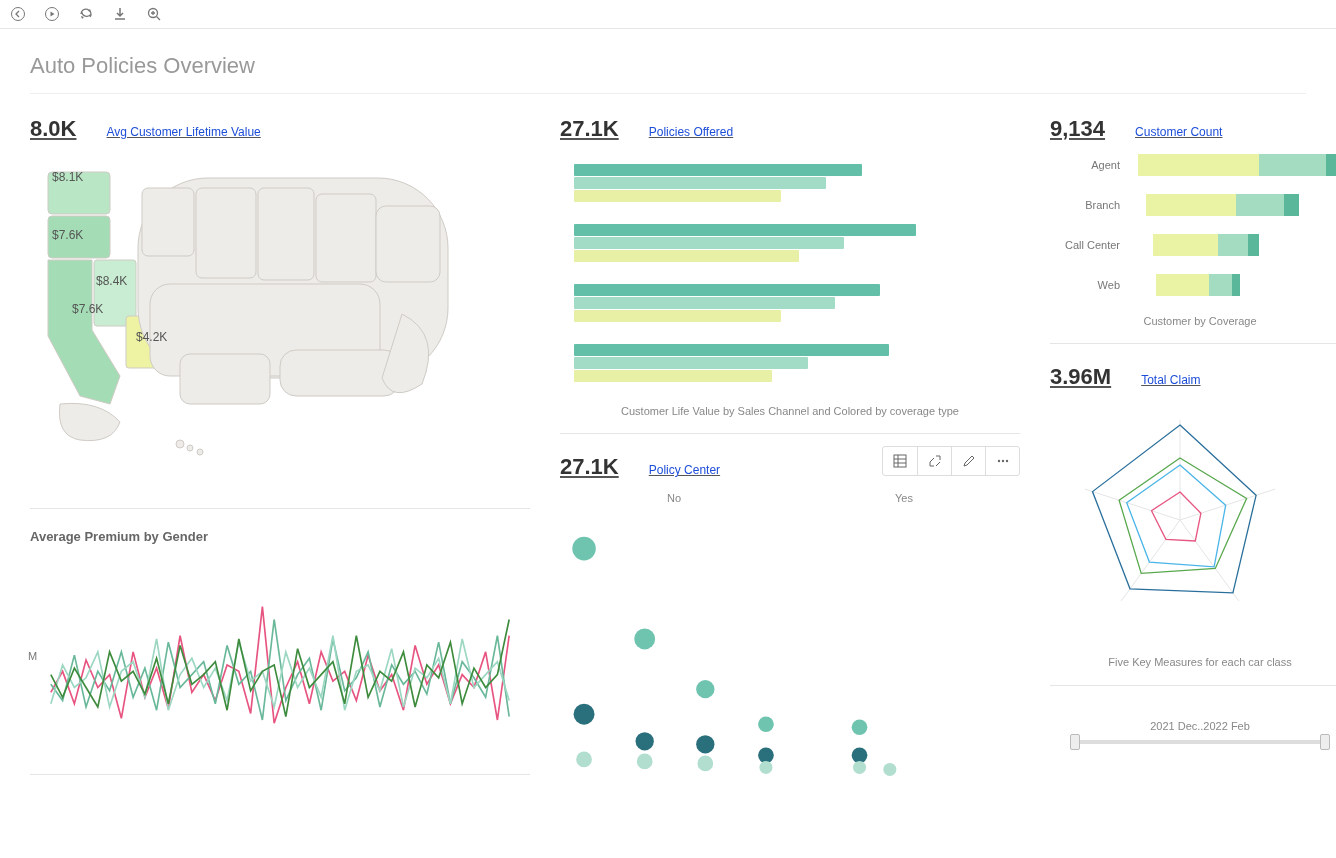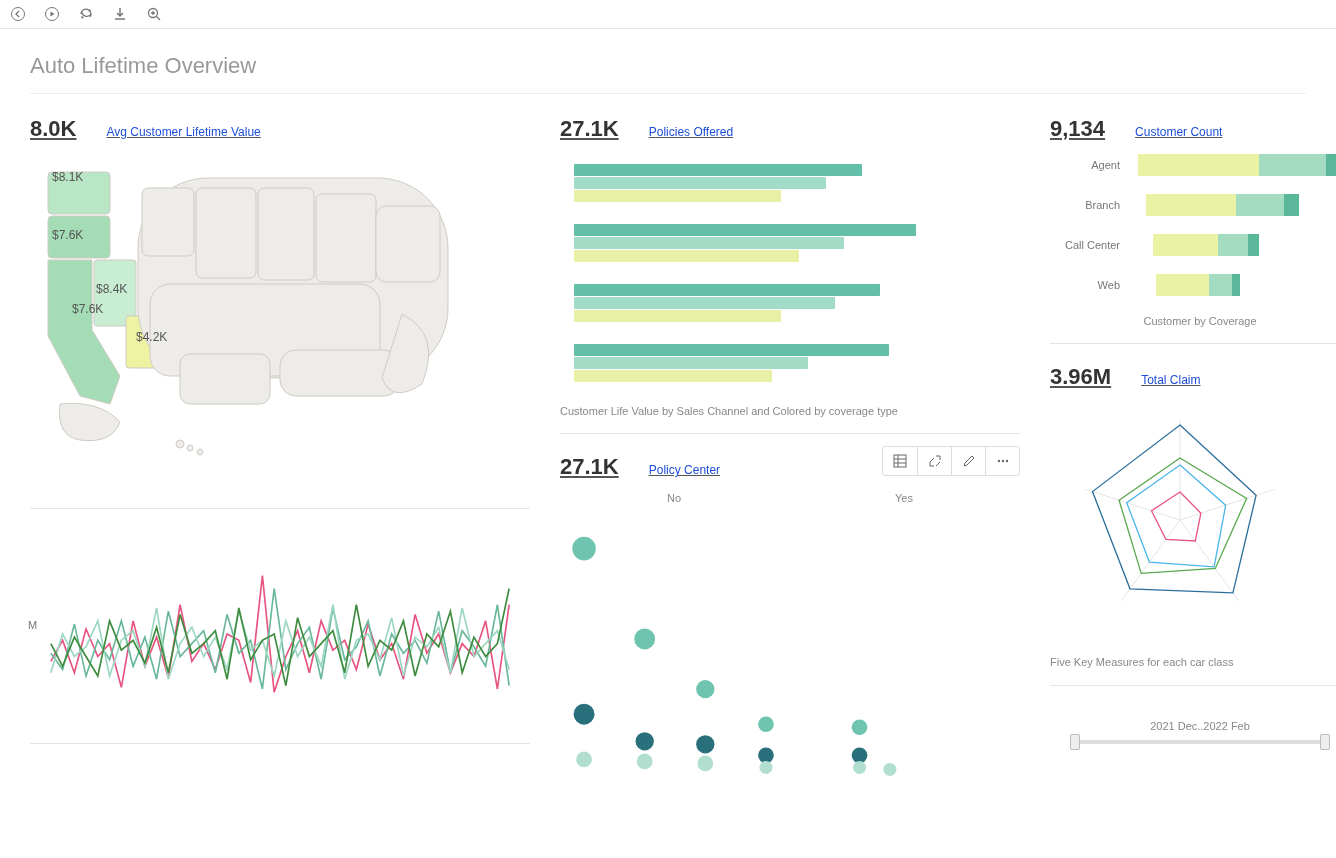--- a/index.html
+++ b/index.html
@@ -23,21 +23,21 @@
   .grid {
     display: grid;
     grid-template-columns: 500px 460px 300px;
     gap: 20px 30px;
     align-items: start;
   }
   .panel { }
   .panel-head { display: flex; align-items: baseline; gap: 30px; margin-bottom: 12px; text-decoration: underline; }
   .kpi { font-size: 22px; font-weight: 700; color: #333; }
   .plabel { font-size: 12px; color: #1d4ed8; }
-  .subcaption { font-size: 11px; color: #888; margin-top: 10px; line-height: 1.4;}
+  .subcaption { font-size: 11px; color: #888; margin-top: 10px; line-height: 1.4; text-align: center;}
   .divider { border: none; border-top: 1px solid #e5e5e5; margin: 14px 0 20px 0; }
   .section-title { font-size: 13px; font-weight: 700; color: #666; margin: 8px 0 16px 0; }
 
   
   .mapwrap { position: relative; width: 500px; height: 340px; }
   .mapwrap svg { width: 100%; height: 100%; }
   .state { fill: #eeece9; stroke: #cfcbc5; stroke-width: 1; }
   .state.hl-wa { fill: #b9e7c5; }
   .state.hl-or { fill: #a4ddb5; }
   .state.hl-ca { fill: #a4ddb5; }
@@ -122,21 +122,21 @@
   </span>
   <span class="ticon">
     <svg viewBox="0 0 16 16">
         <circle cx="7" cy="7" r="4.5" fill="none" stroke="currentColor" stroke-width="1.3"></circle>
         <path d="M10.5 10.5L14 14M5 7h4M7 5v4" stroke="currentColor" stroke-width="1.3"></path>
       </svg>
   </span>
 </div>
 
 <div class="page">
-  <div class="page-title">Auto Lifetime Overview</div>
+  <div class="page-title">Auto Policies Overview</div>
 
   <div class="grid">
 
     <div class="col-left">
       <div class="panel">
         <div class="panel-head">
           <div class="kpi">8.0K</div>
           <div class="plabel">Avg Customer Lifetime Value</div>
         </div>
         <div class="mapwrap">
@@ -159,25 +159,26 @@
             <rect class="state" x="250" y="196" width="120" height="46" rx="16"></rect>
             <path class="state" d="M372 160 q40 20 20 70 q-30 20 -40 -6 z"></path>
 
             <path class="state" d="M30 250 q40 -4 60 18 q-8 22 -40 18 q-24 -4 -20 -36z"></path>
             <circle class="state" cx="150" cy="290" r="4"></circle>
               <circle class="state" cx="160" cy="294" r="3"></circle>
               <circle class="state" cx="170" cy="298" r="3"></circle>
           </svg>
           <div class="maplabel" style="left:22px;top:16px">$8.1K</div>
           <div class="maplabel" style="left:22px;top:74px">$7.6K</div>
-          <div class="maplabel" style="left:66px;top:128px">$8.4K</div>
+          <div class="maplabel" style="left:66px;top:120px">$8.4K</div>
           <div class="maplabel" style="left:42px;top:148px">$7.6K</div>
           <div class="maplabel" style="left:106px;top:176px">$4.2K</div>
         </div>
         <hr class="divider">
+        <div class="section-title">Average Premium by Gender</div>
         <div class="linechart">
           <div class="ylab">M</div>
           <svg viewBox="0 0 480 180" id="linesvg">
               <path d="M20.0 121.1 L31.3 100.9 L42.6 132.0 L53.8 90.0 L65.1 116.4 L76.4 104.0 L87.7 146.0 L99.0 82.2 L110.3 125.8 L121.5 97.8 L132.8 136.7 L144.1 66.7 L155.4 121.1 L166.7 104.0 L177.9 128.9 L189.2 94.7 L200.5 100.9 L211.8 141.3 L223.1 38.7 L234.4 150.7 L245.6 116.4 L256.9 91.6 L268.2 132.0 L279.5 82.2 L290.8 110.2 L302.1 100.9 L313.3 128.9 L324.6 85.3 L335.9 119.6 L347.2 104.0 L358.5 138.2 L369.7 76.0 L381.0 113.3 L392.3 94.7 L403.6 132.0 L414.9 104.0 L426.2 116.4 L437.4 82.2 L448.7 147.6 L460.0 66.7 " class="ln ln1"></path>
               <path d="M20.0 113.3 L31.3 128.9 L42.6 85.3 L53.8 135.1 L65.1 100.9 L76.4 119.6 L87.7 82.2 L99.0 125.8 L110.3 97.8 L121.5 138.2 L132.8 72.9 L144.1 116.4 L155.4 104.0 L166.7 91.6 L177.9 132.0 L189.2 76.0 L200.5 113.3 L211.8 100.9 L223.1 147.6 L234.4 51.1 L245.6 128.9 L256.9 104.0 L268.2 88.4 L279.5 138.2 L290.8 69.8 L302.1 119.6 L313.3 107.1 L324.6 82.2 L335.9 135.1 L347.2 94.7 L358.5 113.3 L369.7 100.9 L381.0 122.7 L392.3 72.9 L403.6 132.0 L414.9 91.6 L426.2 107.1 L437.4 125.8 L448.7 66.7 L460.0 144.4 " class="ln ln2"></path>
               <path d="M20.0 132.0 L31.3 94.7 L42.6 116.4 L53.8 107.1 L65.1 82.2 L76.4 135.1 L87.7 100.9 L99.0 91.6 L110.3 125.8 L121.5 69.8 L132.8 138.2 L144.1 104.0 L155.4 88.4 L166.7 116.4 L177.9 97.8 L189.2 128.9 L200.5 72.9 L211.8 110.2 L223.1 100.9 L234.4 135.1 L245.6 82.2 L256.9 116.4 L268.2 97.8 L279.5 125.8 L290.8 66.7 L302.1 138.2 L313.3 100.9 L324.6 94.7 L335.9 119.6 L347.2 79.1 L358.5 135.1 L369.7 97.8 L381.0 107.1 L392.3 88.4 L403.6 132.0 L414.9 69.8 L426.2 116.4 L437.4 104.0 L448.7 91.6 L460.0 128.9 " class="ln ln3"></path>
               <path d="M20.0 104.0 L31.3 125.8 L42.6 97.8 L53.8 116.4 L65.1 135.1 L76.4 82.2 L87.7 110.2 L99.0 100.9 L110.3 122.7 L121.5 88.4 L132.8 132.0 L144.1 76.0 L155.4 113.3 L166.7 104.0 L177.9 91.6 L189.2 138.2 L200.5 69.8 L211.8 119.6 L223.1 100.9 L234.4 94.7 L245.6 144.4 L256.9 79.1 L268.2 116.4 L279.5 104.0 L290.8 91.6 L302.1 132.0 L313.3 66.7 L324.6 125.8 L335.9 100.9 L347.2 110.2 L358.5 82.2 L369.7 135.1 L381.0 94.7 L392.3 107.1 L403.6 72.9 L414.9 132.0 L426.2 97.8 L437.4 116.4 L448.7 104.0 L460.0 51.1 " class="ln ln4"></path>
             </svg>
         </div>
         <hr class="divider">

